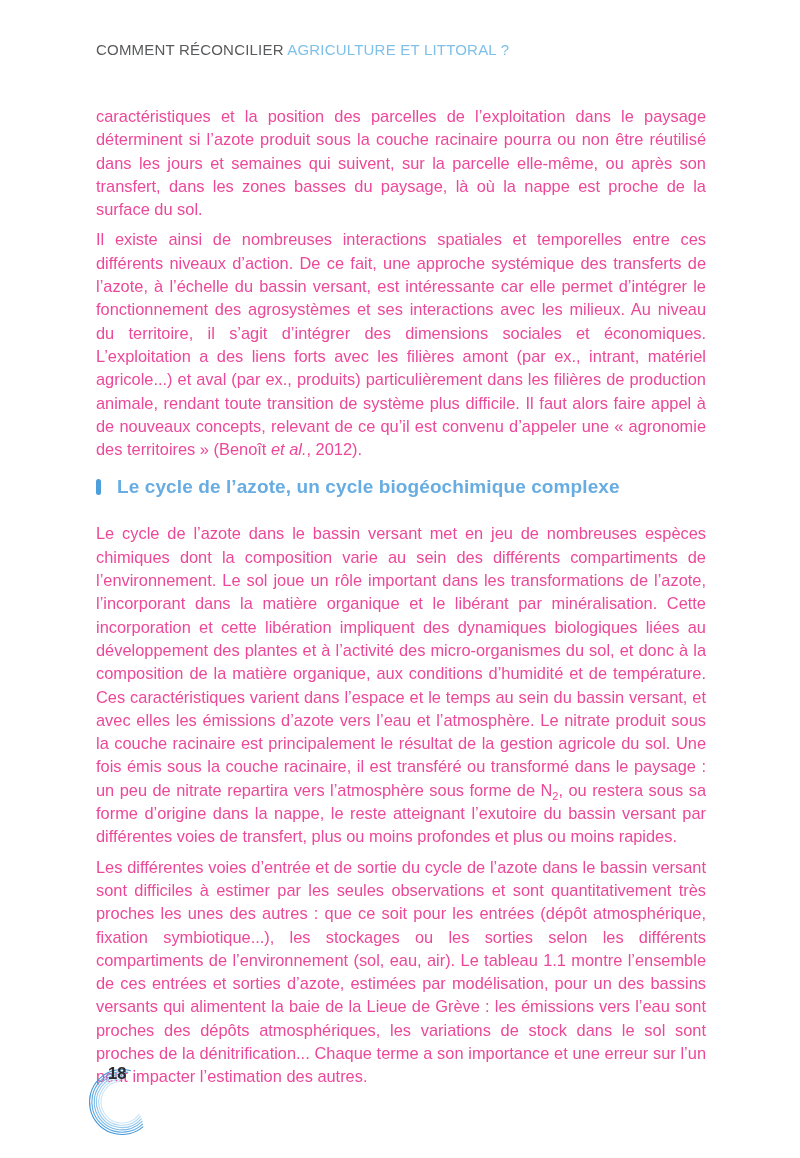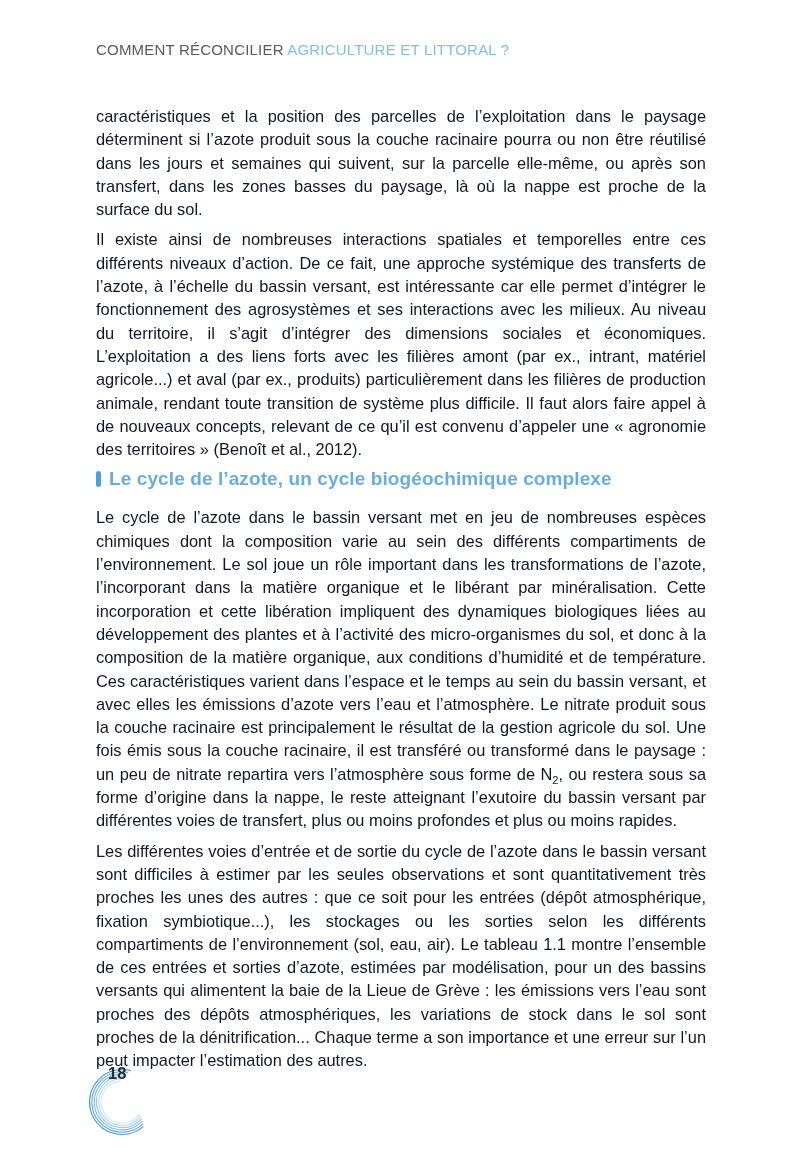--- a/index.html
+++ b/index.html
@@ -24,25 +24,25 @@
   .content {
     position: absolute;
     left: 96px;
     top: 105px;
     width: 610px;
   }
   p.body {
     margin: 0 0 7px 0;
     font-size: 16.4px;
     line-height: 23.3px;
-    color: #0f172a;
+    color: #ec4899;
     text-align: justify;
     hyphens: none;
   }
-  p.body .etal { }
+  p.body .etal { font-style: italic; }
   p.body sub { font-size: 11px; line-height: 0; }
   .section-heading {
     position: relative;
     height: 56px;
     margin-top: 29px;
     margin-bottom: 18px;
   }
   .section-heading .circle {
     position: absolute;
     left: 0;
@@ -71,21 +71,21 @@
     margin: 0 0 16px 0;
   }
   .subsection-heading .marker {
     width: 5px;
     height: 16px;
     border-radius: 2.5px;
     background: #4c9fda;
     flex: 0 0 auto;
   }
   .subsection-heading h3 {
-    margin: 0;
+    margin: 8px;
     font-size: 19px;
     font-weight: 700;
     color: #68ade1;
     letter-spacing: 0.1px;
     white-space: nowrap;
   }
   .footer-mark {
     position: absolute;
     left: 80px;
     top: 1062px;

